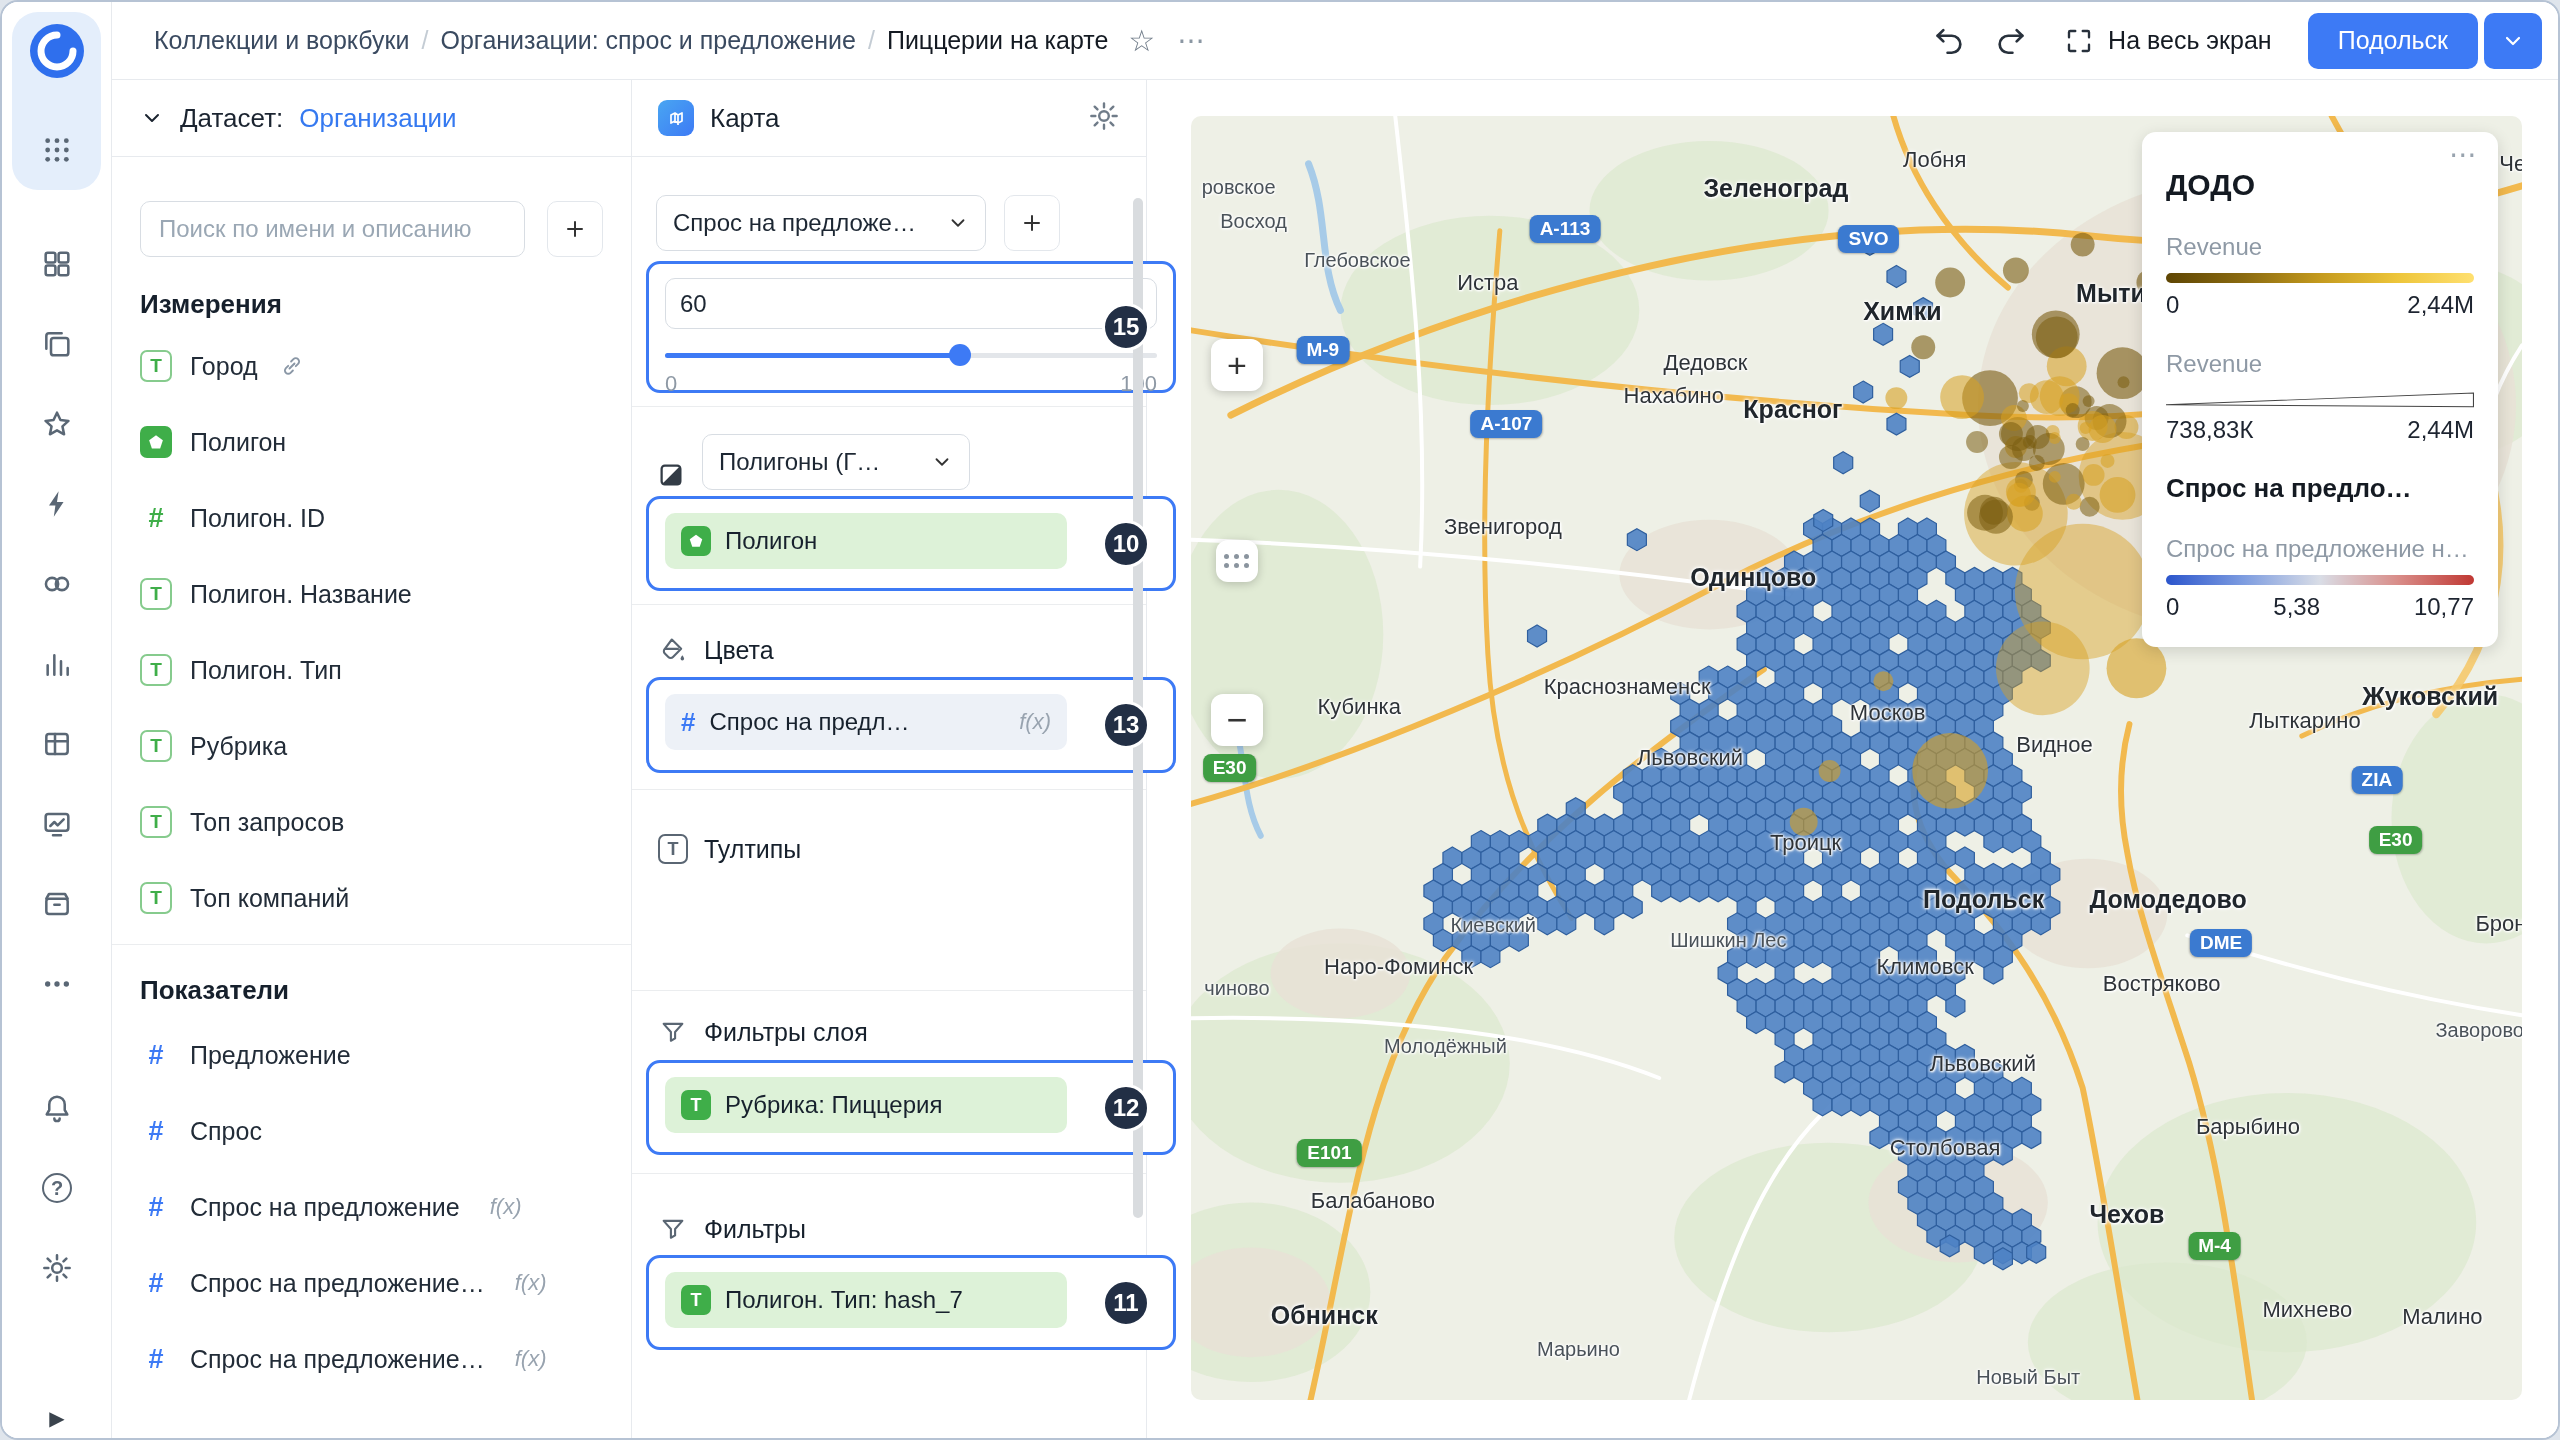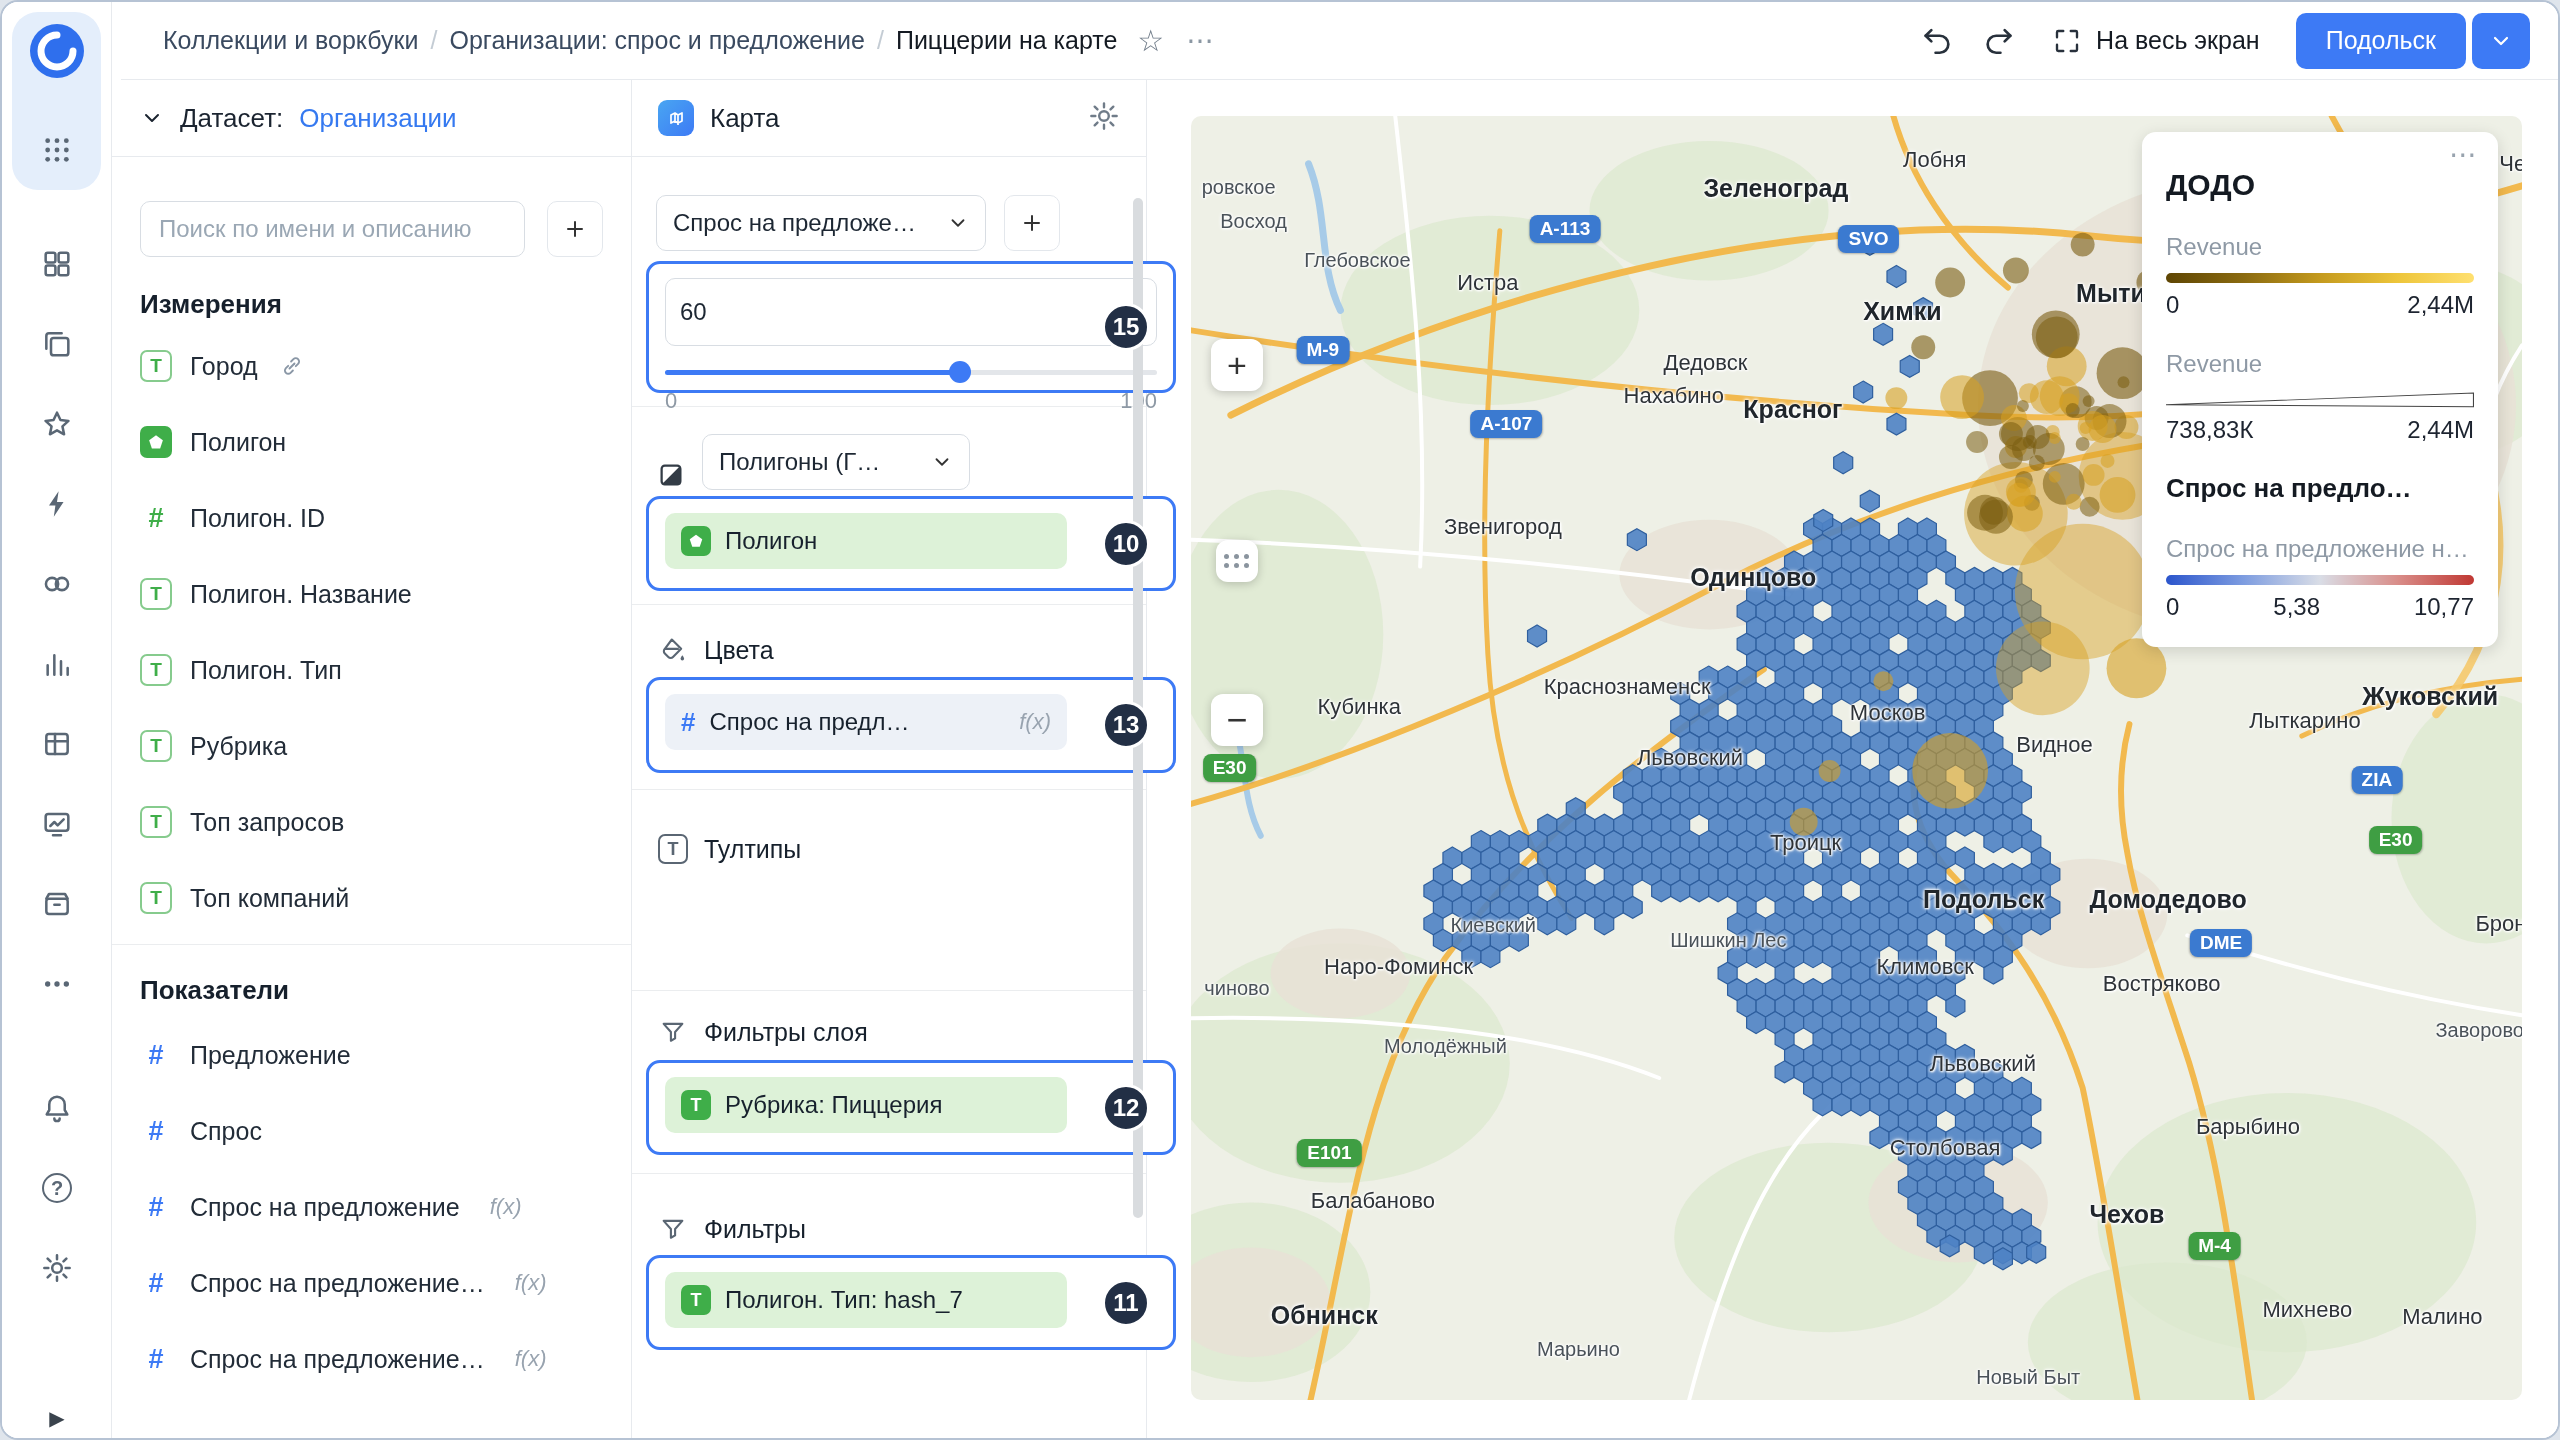--- a/index.html
+++ b/index.html
@@ -13,22 +13,22 @@
   .logo{position:absolute;top:20px;left:26px;width:58px;height:58px}
   .rail-apps{position:absolute;top:108px;left:0;width:110px;height:64px}
   .rail-main{position:absolute;top:222px;left:0;right:0}
   .rail-bottom{position:absolute;top:1066px;left:0;right:0}
   .rail-btn{width:110px;height:80px;display:flex;align-items:center;justify-content:center;color:#5a6775;cursor:pointer}
   .rail-btn svg{width:32px;height:32px}
   .q{border:2.2px solid #5a6775;border-radius:50%;width:30px;height:30px;display:flex;align-items:center;justify-content:center;font-size:20px;font-weight:700}
   .collapse{position:absolute;bottom:8px;left:0;width:110px;text-align:center;color:#3a434d;font-size:20px;cursor:pointer}
 
   
-  .topbar{position:absolute;left:119px;top:0;right:0;height:78px;background:#fff;border-bottom:1px solid #e7eaee;
-    display:flex;align-items:center;padding:0 28px 0 42px;z-index:5}
+  .topbar{position:absolute;left:110px;top:0;right:0;height:78px;background:#fff;border-bottom:1px solid #e7eaee;
+    display:flex;align-items:center;padding:0 16px 0 42px;z-index:5}
   .crumb{font-size:25px;color:#3a4a60;white-space:nowrap;cursor:pointer}
   .crumb.last{color:#141a22;cursor:default}
   .sep{color:#c4ccd4;margin:0 12px;font-size:25px}
   .tb-star{margin-left:20px;font-size:30px;color:#707c89;cursor:pointer}
   .tb-dots{margin-left:22px;font-size:28px;color:#8b97a3;letter-spacing:3px;cursor:pointer}
   .tb-spacer{flex:1}
   .tb-ic{width:36px;height:36px;color:#28313c;margin-left:26px;cursor:pointer}
   .tb-ic svg{width:34px;height:34px}
   .fullscreen{display:flex;align-items:center;gap:14px;margin-left:34px;color:#141a22;font-size:25px;cursor:pointer}
   .btn-save{margin-left:36px;background:#3d7af5;color:#fff;font-size:25px;height:56px;padding:0 30px;border-radius:10px;border:none;cursor:pointer}
@@ -70,21 +70,21 @@
   .gear svg{width:32px;height:32px}
   .row-select{margin:38px 0 0 24px;display:flex;align-items:flex-end;gap:18px}
   .select{height:56px;border:1px solid #d8dde3;border-radius:10px;display:flex;align-items:center;justify-content:space-between;
     padding:0 16px;font-size:24px;color:#1d2733;background:#fff;cursor:pointer}
   .select svg{width:22px;height:22px;color:#333;margin-left:10px;flex:none}
   .sel-txt{white-space:nowrap;overflow:hidden;text-overflow:ellipsis}
   .w1{width:330px}.w2{width:268px}
   .blue-box{position:relative;margin:10px 0 0 14px;width:530px;border:3px solid #3d7af5;border-radius:14px;padding:14px 16px;background:#fff}
   .badge{position:absolute;right:23px;top:50%;transform:translateY(-50%);width:48px;height:48px;border-radius:50%;
     background:#222f45;color:#fff;font-size:24px;font-weight:700;display:flex;align-items:center;justify-content:center;border:3px solid #fff;z-index:7}
-  .num-input{width:100%;height:68px;border:1px solid #d8dde3;border-radius:10px;font-size:24px;padding:0 14px;color:#1d2733;outline:none;
+  .num-input{width:100%;height:51px;border:1px solid #d8dde3;border-radius:10px;font-size:24px;padding:0 14px;color:#1d2733;outline:none;
     font-family:"Liberation Sans","DejaVu Sans",sans-serif}
   .slider{position:relative;height:20px;margin-top:16px}
   .sl-track{position:absolute;left:0;right:0;top:8px;height:5px;background:#e3e6ea;border-radius:3px}
   .sl-fill{position:absolute;left:0;top:8px;height:5px;background:#3d7af5;border-radius:3px}
   .sl-knob{position:absolute;top:10px;width:22px;height:22px;border-radius:50%;background:#3d7af5;transform:translate(-50%,-50%);cursor:pointer}
   .sl-labels{display:flex;justify-content:space-between;font-size:22px;color:#8e99a5;margin-top:6px}
   .row-layer{margin:27px 0 0 24px;display:flex;align-items:flex-end;gap:16px}
   .lyr-ic{width:30px;height:30px;color:#333c46}
   .lyr-ic svg{width:30px;height:30px}
   .row-icon-label{margin-top:30px;display:flex;align-items:center;gap:16px;padding-left:26px;font-size:25px;color:#16202c}

